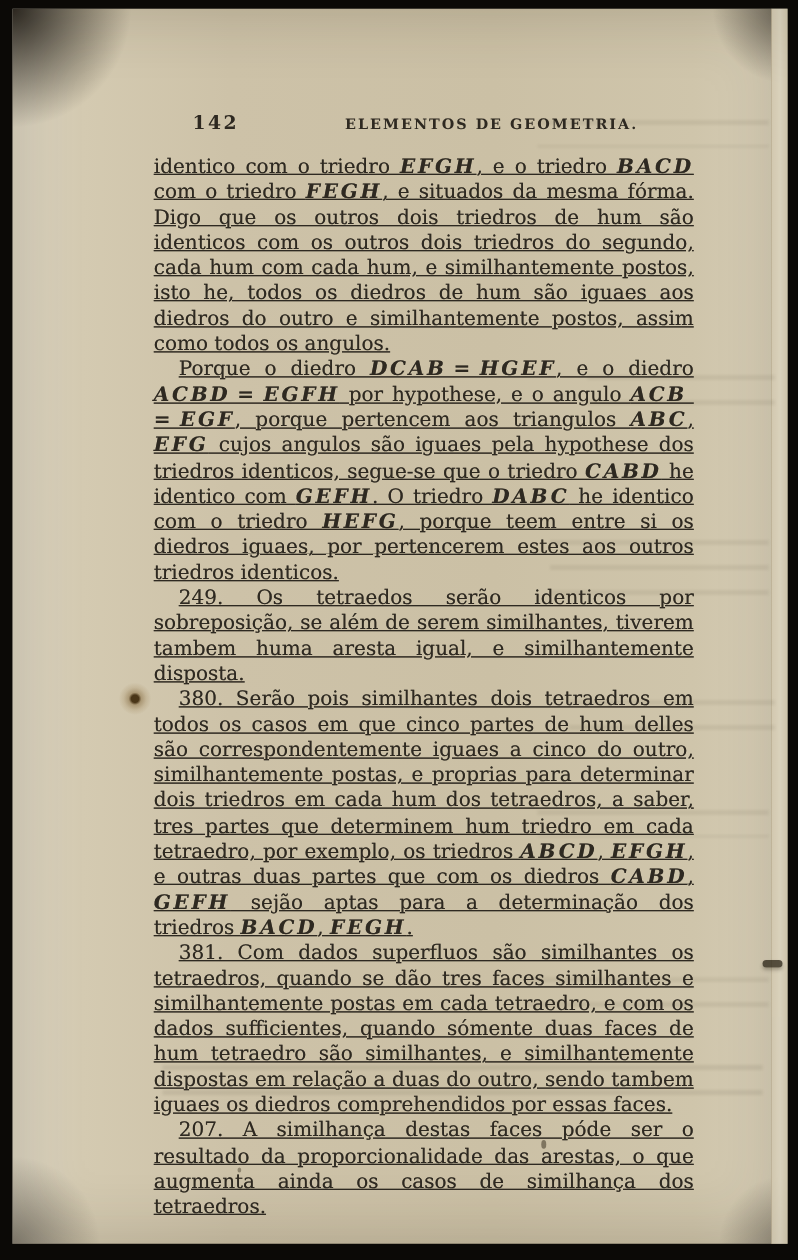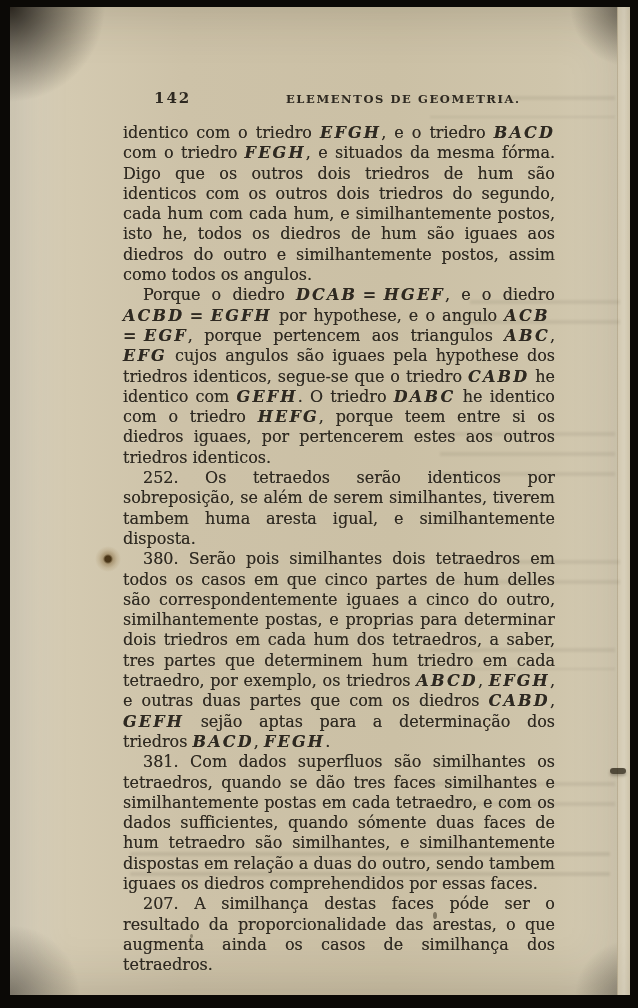--- a/index.html
+++ b/index.html
@@ -33,28 +33,28 @@
     position:absolute;left:123px;top:88px;width:432px;color:var(--ink,#2e2921);
   }
   .header{
     position:relative;height:24px;margin-bottom:11px;
   }
   .pagenum{
     position:absolute;left:31px;top:1px;
     font-size:15px;font-weight:bold;letter-spacing:2px;
   }
   .running{
-    position:absolute;left:163px;top:4px;
+    position:absolute;left:153px;top:4px;
     font-size:11.5px;font-weight:bold;letter-spacing:1.6px;white-space:nowrap;
   }
   .bodytext{
     font-size:16px;line-height:20.3px;text-align:justify;
     text-shadow:0 0 .5px rgba(46,41,33,.55);
   }
-  .para{margin:0;}
+  .para{margin:0;text-decoration:underline;}
   .para.indent{text-indent:20px;}
   .math{font-style:italic;font-weight:bold;letter-spacing:2.2px;}
   
   .ghost{
     position:absolute;opacity:.075;filter:blur(1.1px);transform:scaleX(-1);
     background:repeating-linear-gradient(180deg,#3c3522 0 4px,transparent 4px 20px);
     pointer-events:none;
   }
   .g1{left:430px;top:96px;width:185px;height:22px;}
   .g2{left:470px;top:300px;width:150px;height:24px;}
@@ -96,19 +96,19 @@
   <div class="speck speck3"></div>
 
   <div class="content">
     <div class="header">
       <span class="pagenum">142</span>
       <span class="running">ELEMENTOS DE GEOMETRIA.</span>
     </div>
     <div class="bodytext">
         <p class="para"><span class="plain">identico com o triedro </span><span class="math">EFGH</span><span class="plain">, e o triedro </span><span class="math">BACD</span><span class="plain"> com o triedro </span><span class="math">FEGH</span><span class="plain">, e situados da mesma fórma. Digo que os outros dois triedros de hum são identicos com os outros dois triedros do segundo, cada hum com cada hum, e similhantemente postos, isto he, todos os diedros de hum são iguaes aos diedros do outro e similhantemente postos, assim como todos os angulos.</span></p>
         <p class="para indent"><span class="plain">Porque o diedro </span><span class="math">DCAB = HGEF</span><span class="plain">, e o diedro </span><span class="math">ACBD = EGFH</span><span class="plain"> por hypothese, e o angulo </span><span class="math">ACB = EGF</span><span class="plain">, porque pertencem aos triangulos </span><span class="math">ABC</span><span class="plain">, </span><span class="math">EFG</span><span class="plain"> cujos angulos são iguaes pela hypothese dos triedros identicos, segue-se que o triedro </span><span class="math">CABD</span><span class="plain"> he identico com </span><span class="math">GEFH</span><span class="plain">. O triedro </span><span class="math">DABC</span><span class="plain"> he identico com o triedro </span><span class="math">HEFG</span><span class="plain">, porque teem entre si os diedros iguaes, por pertencerem estes aos outros triedros identicos.</span></p>
-        <p class="para indent"><span class="plain">252. Os tetraedos serão identicos por sobreposição, se além de serem similhantes, tiverem tambem huma aresta igual, e similhantemente disposta.</span></p>
+        <p class="para indent"><span class="plain">249. Os tetraedos serão identicos por sobreposição, se além de serem similhantes, tiverem tambem huma aresta igual, e similhantemente disposta.</span></p>
         <p class="para indent"><span class="plain">380. Serão pois similhantes dois tetraedros em todos os casos em que cinco partes de hum delles são correspondentemente iguaes a cinco do outro, similhantemente postas, e proprias para determinar dois triedros em cada hum dos tetraedros, a saber, tres partes que determinem hum triedro em cada tetraedro, por exemplo, os triedros </span><span class="math">ABCD</span><span class="plain">, </span><span class="math">EFGH</span><span class="plain">, e outras duas partes que com os diedros </span><span class="math">CABD</span><span class="plain">, </span><span class="math">GEFH</span><span class="plain"> sejão aptas para a determinação dos triedros </span><span class="math">BACD</span><span class="plain">, </span><span class="math">FEGH</span><span class="plain">.</span></p>
         <p class="para indent"><span class="plain">381. Com dados superfluos são similhantes os tetraedros, quando se dão tres faces similhantes e similhantemente postas em cada tetraedro, e com os dados sufficientes, quando sómente duas faces de hum tetraedro são similhantes, e similhantemente dispostas em relação a duas do outro, sendo tambem iguaes os diedros comprehendidos por essas faces.</span></p>
         <p class="para indent"><span class="plain">207. A similhança destas faces póde ser o resultado da proporcionalidade das arestas, o que augmenta ainda os casos de similhança dos tetraedros.</span></p>
       </div>
   </div>
 </div>
 
 </body></html>

